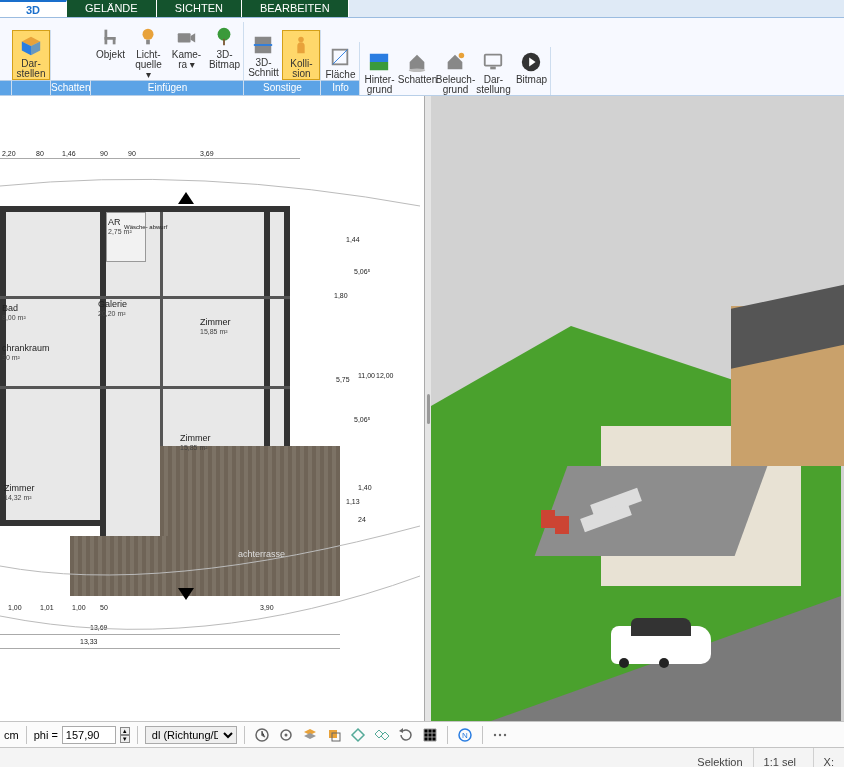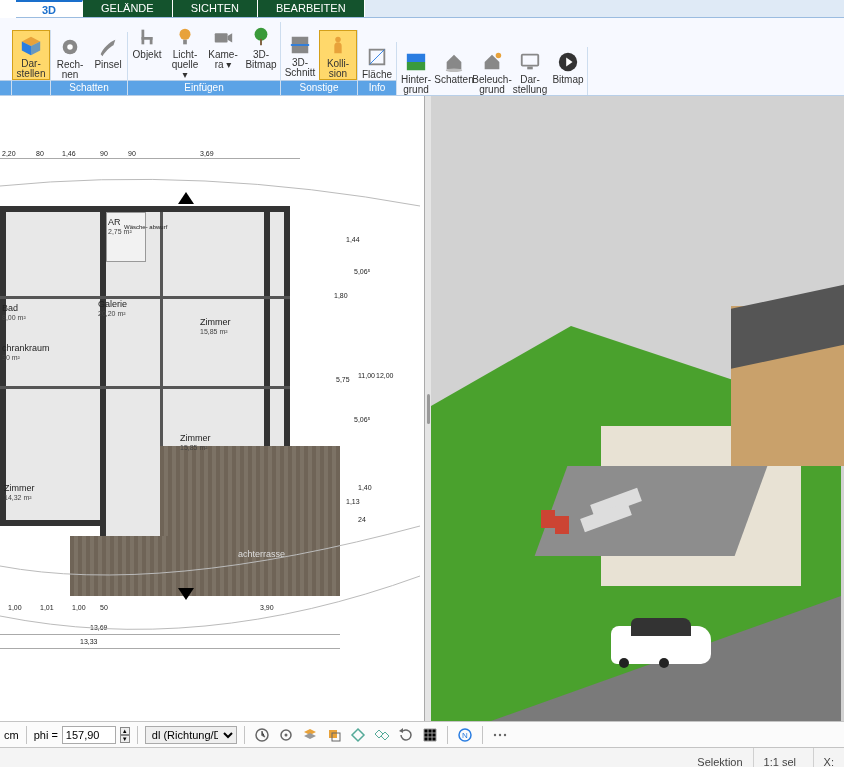--- a/index.html
+++ b/index.html
@@ -1,19 +1,19 @@
 <!DOCTYPE html>
 <html><head>
 <meta charset="utf-8">
 <style>
   * { box-sizing: border-box; margin: 0; padding: 0; }
   html, body { width: 844px; height: 767px; font-family: "Segoe UI", Tahoma, Arial, sans-serif; font-size: 11px; background: #fff; overflow: hidden; }
 
   
-  .tabs { display: flex; height: 18px; background: #dfeaf6; border-bottom: 1px solid #9bbce0; margin-left: 16px; }
+  .tabs { display: flex; height: 18px; background: #dfeaf6; border-bottom: 1px solid #9bbce0; }
   .tab { padding: 2px 18px 0; font-size: 11px; color: #fff; background: #14532d; border-right: 1px solid #fff; cursor: pointer; }
   .tab.active { background: #fff; color: #1a6fcc; font-weight: 600; border-top: 2px solid #1a6fcc; }
   .tab:first-child { padding-left: 26px; padding-right: 26px; }
 
   
   .ribbon { display: flex; height: 78px; background: #f7f9ff; border-bottom: 1px solid #b8cfe8; align-items: flex-end; }
   .group { display: flex; flex-direction: column; border-right: 1px solid #cdddef; }
   .group-buttons { display: flex; flex: 1; }
   .group-title { height: 15px; text-align: center; font-size: 10px; color: #fff; background: #5ca3e6; border-top: 1px solid #b8cfe8; padding-top: 1px; }
   .btn { display: flex; flex-direction: column; align-items: center; justify-content: flex-start; width: 38px; padding: 4px 2px 0; cursor: pointer; }
@@ -97,36 +97,20 @@
             </svg>
         </span>
         <span class="label">Dar-
 stellen</span>
       </div>
     </div>
     <div class="group-title"></div>
   </div>
 
   <div class="group">
-    <div class="group-buttons">
-      <div class="btn">
-        <span class="icon"><svg viewBox="0 0 24 24">
-              <circle class="ic-grey" cx="12" cy="12" r="8"></circle>
-              <circle fill="#fff" cx="12" cy="12" r="3"></circle>
-            </svg></span>
-        <span class="label">Rech-
-nen</span>
-      </div>
-      <div class="btn">
-        <span class="icon"><svg viewBox="0 0 24 24">
-              <path class="ic-grey" d="M4 20c2-6 10-14 16-16l-2 6c-4 2-10 8-12 12z"></path>
-            </svg></span>
-        <span class="label">Pinsel</span>
-      </div>
-    </div>
     <div class="group-title">Schatten</div>
   </div>
 
   <div class="group">
     <div class="group-buttons">
       <div class="btn">
         <span class="icon"><svg viewBox="0 0 24 24">
               <rect class="ic-grey" x="6" y="4" width="3" height="16"></rect>
               <rect class="ic-grey" x="6" y="12" width="12" height="3"></rect>
               <rect class="ic-grey" x="15" y="12" width="3" height="8"></rect>

